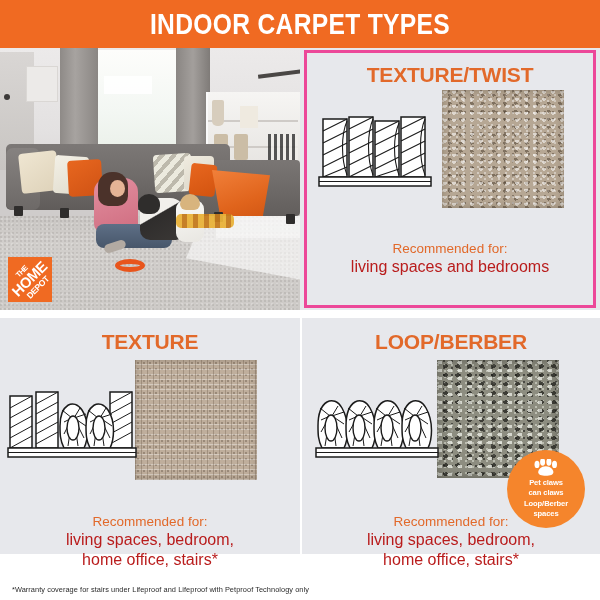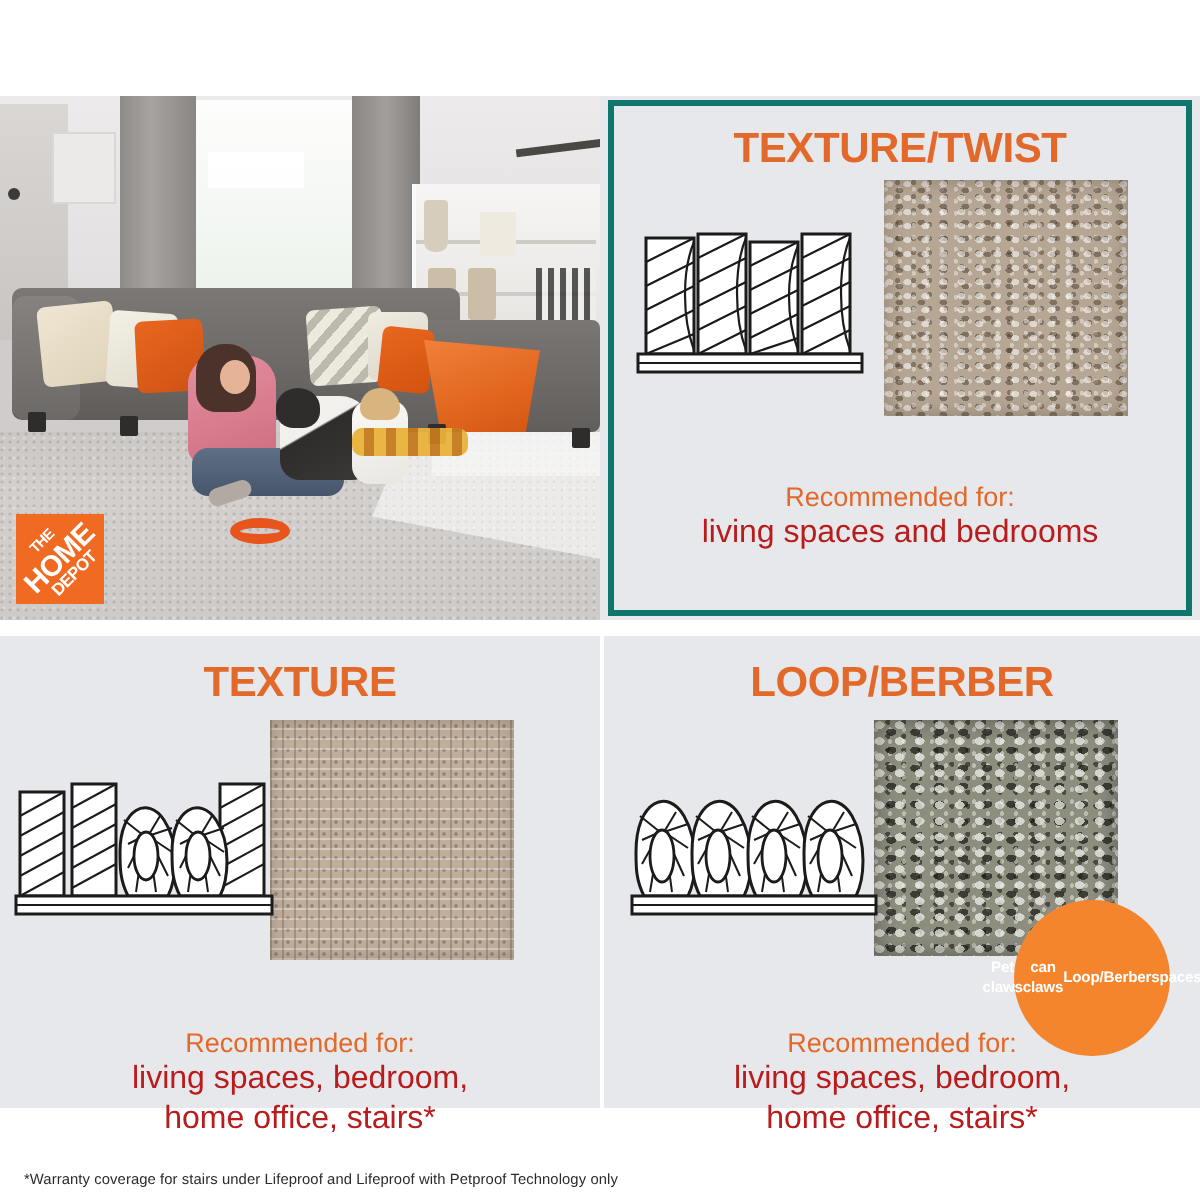--- a/index.html
+++ b/index.html
@@ -17,21 +17,21 @@
   .quad{position:absolute;width:300px;height:266px;box-sizing:border-box;}
   .q-tl{left:0;top:48px;}
   .q-tr{left:300px;top:48px;}
   .q-bl{left:0;top:314px;}
   .q-br{left:300px;top:314px;}
 
   .panel-bg{position:absolute;left:0;top:0;right:0;bottom:0;background:#e7e8ec;}
 
   
   .q-tr .frame{position:absolute;left:4px;top:2px;right:4px;bottom:6px;
-               border:3px solid #0f766e;background:#e7e8ec;box-sizing:border-box;padding-left:36px;}
+               border:3px solid #ec4899;background:#e7e8ec;box-sizing:border-box;padding-left:36px;}
 
   
   .q-bl .frame,.q-br .frame{position:absolute;left:0;top:4px;right:0;bottom:26px;
                background:#e7e8ec;box-sizing:border-box;}
   .q-br .frame{left:2px;}
   .gutter-v{position:absolute;left:298px;top:314px;width:4px;height:262px;background:#ffffff;}
   .gutter-h{position:absolute;left:0;top:310px;width:600px;height:5px;background:#ffffff;}
 
   
   .panel-title{position:absolute;left:0;right:0;text-align:center;color:#e2692a;
@@ -173,36 +173,39 @@
 
   
   .diagram{position:absolute;}
   .d-tex{left:10px;top:48px;width:122px;height:98px;}
   .d-pat{left:6px;top:52px;width:132px;height:100px;}
   .d-loop{left:12px;top:52px;width:126px;height:100px;}
 
   
   .pet-badge{position:absolute;left:205px;top:132px;width:78px;height:78px;
              border-radius:50%;background:#f5852c;
-             display:flex;flex-direction:row;align-items:center;justify-content:center;
+             display:flex;flex-direction:column;align-items:center;justify-content:center;
              box-shadow:0 0 0 0 rgba(0,0,0,0);}
   .paw{width:26px;height:17px;margin-bottom:2px;}
   .pet-text{color:#ffffff;font-size:7.6px;font-weight:bold;line-height:1.32;text-align:center;
             letter-spacing:-.1px;}
 
   
   .footnote{position:absolute;left:0;top:578px;width:584px;height:22px;background:#ffffff;
             display:flex;align-items:center;}
   .footnote span{color:#2b2b2b;font-size:7.4px;padding-left:12px;letter-spacing:.05px;}
 </style>
 </head>
 <body>
 
 <div id="infographic">
 
+  <div class="header">
+    <div class="header-title">INDOOR CARPET TYPES</div>
+  </div>
 
   <div class="quad q-tl">
     <div class="photo">
       <div class="ph-wall"></div>
       <div class="ph-doorL"></div>
       <div class="ph-artwall"></div>
       <div class="ph-window"></div>
       <div class="ph-curtainL"></div>
       <div class="ph-curtainR"></div>
       <div class="ph-shelf"></div>

